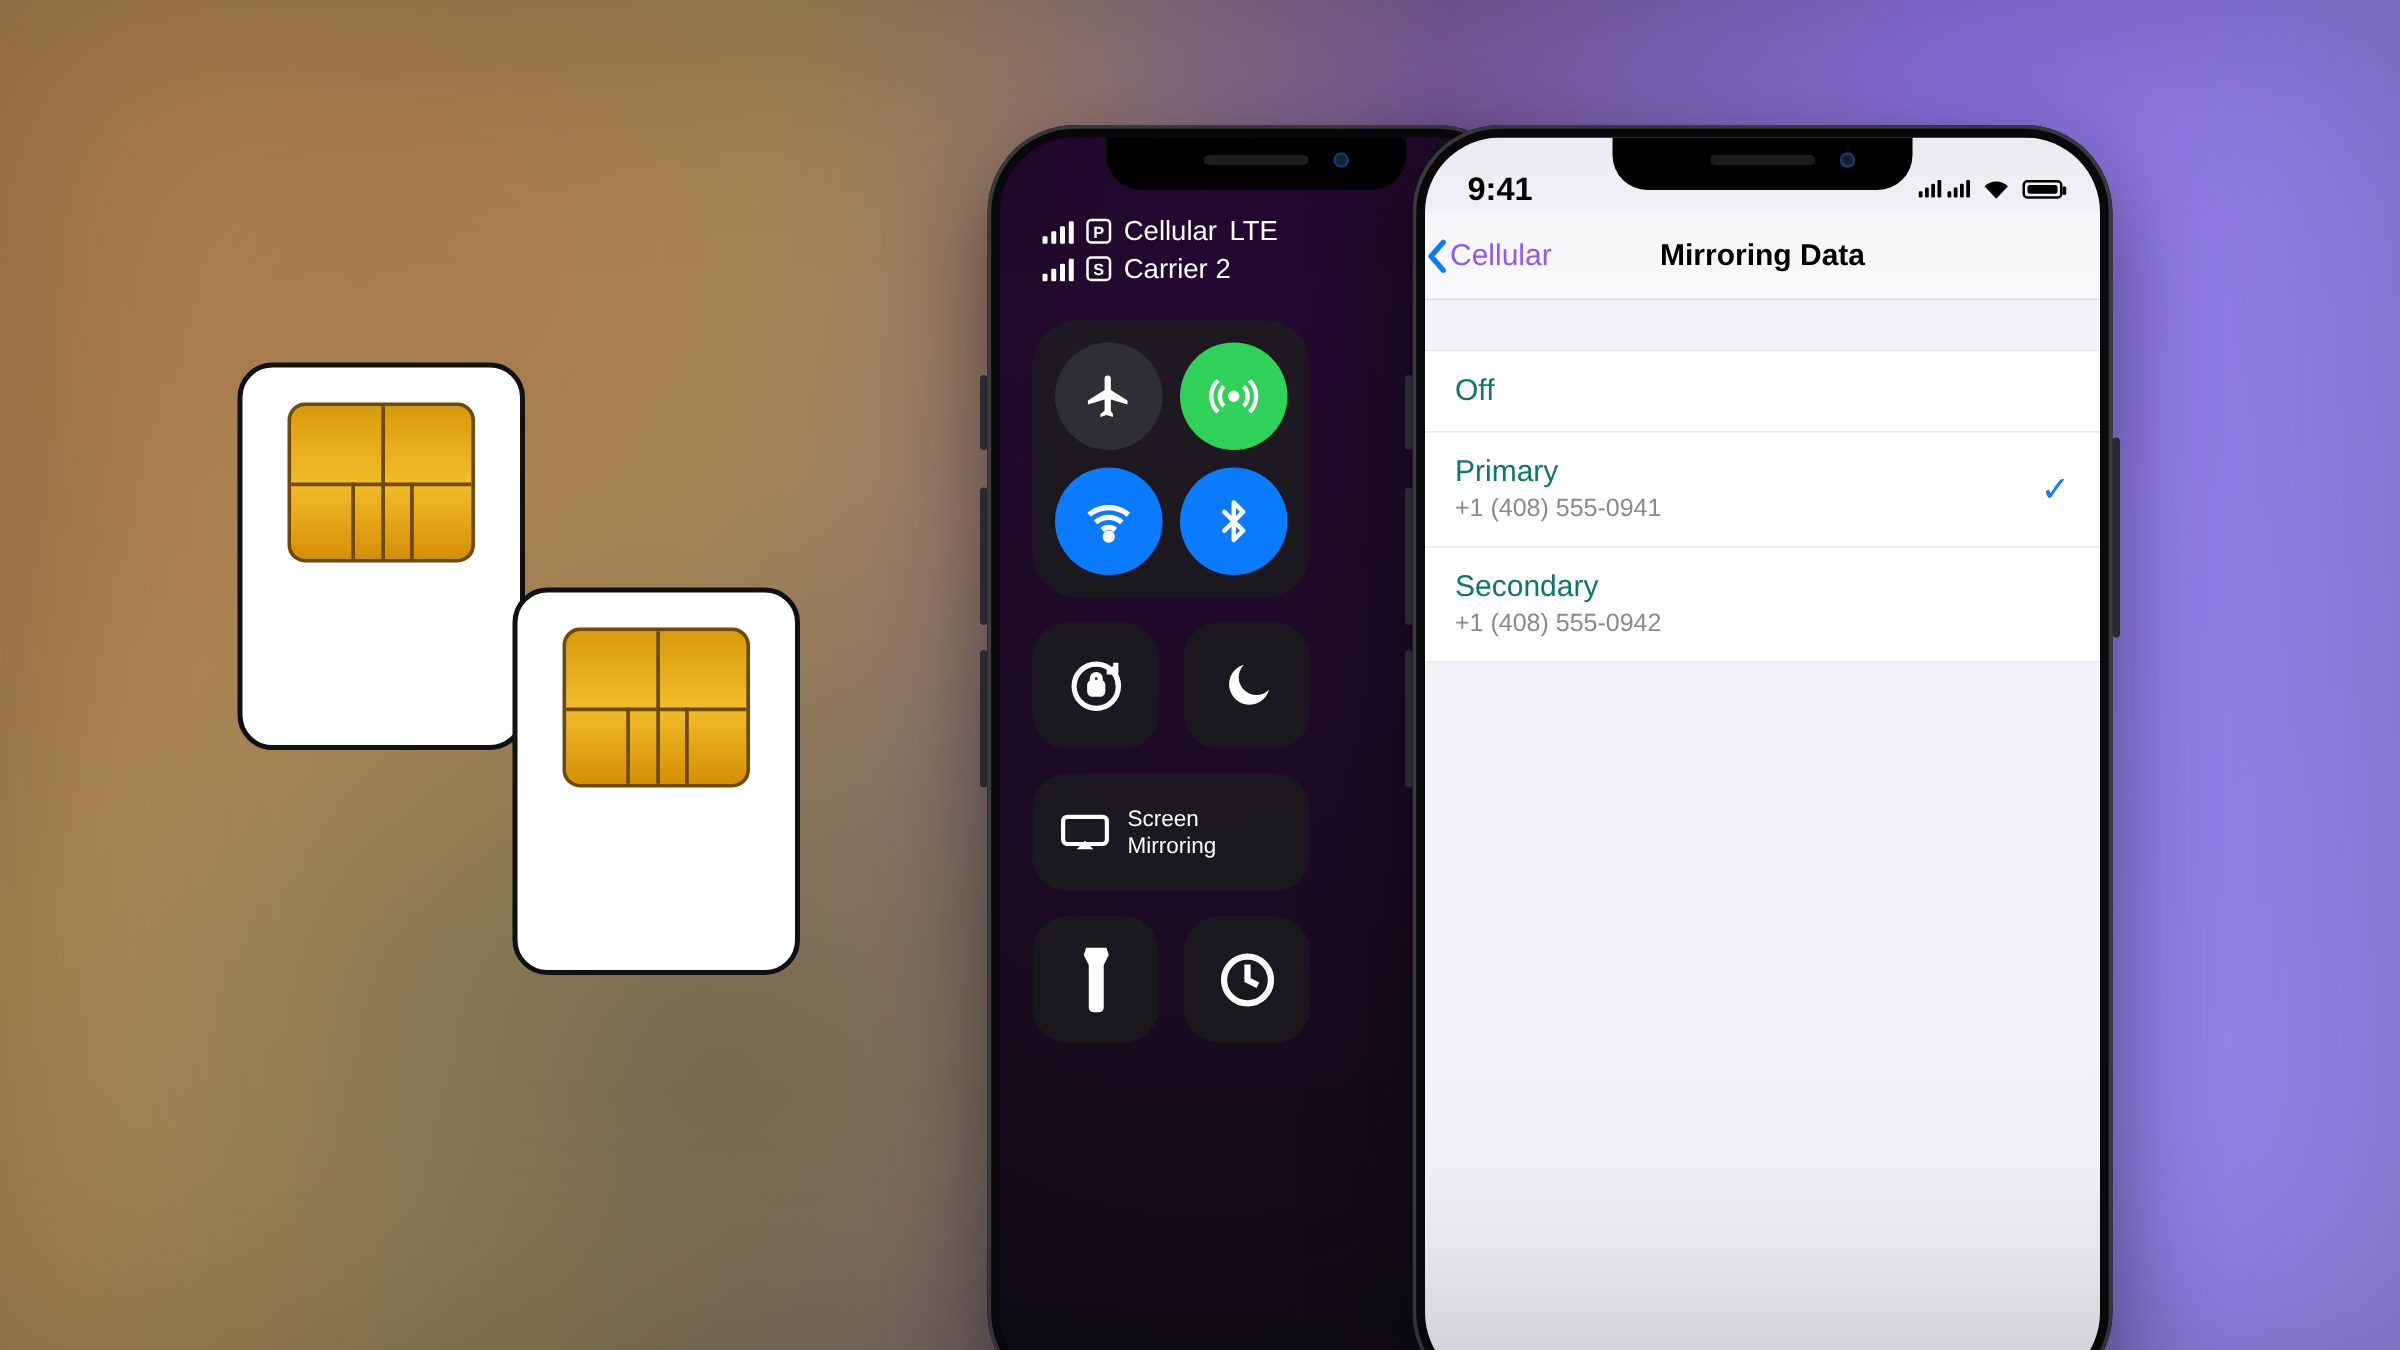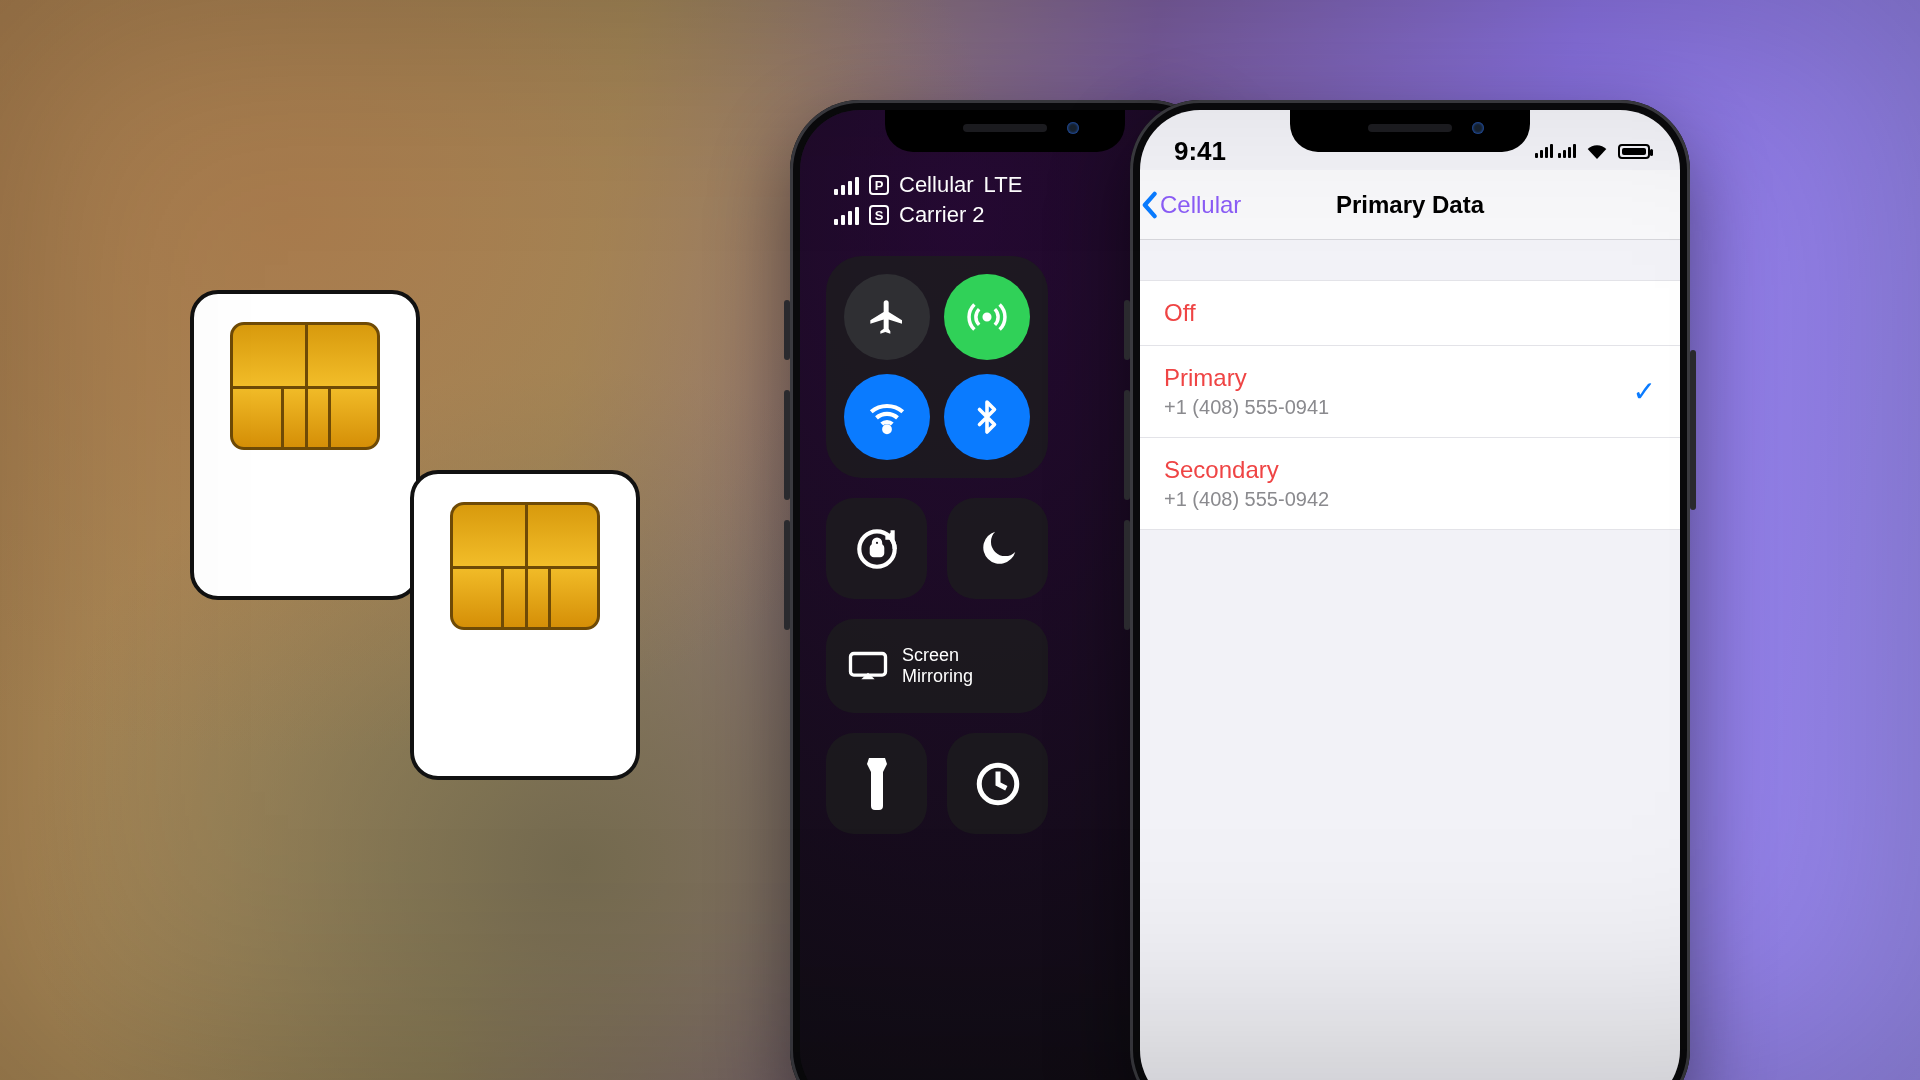--- a/index.html
+++ b/index.html
@@ -70,21 +70,21 @@
   .wifi{ width:22px;height:16px;}
   .batt{ width:32px;height:15px;border:2px solid #000;border-radius:4px; position:relative;}
   .batt::after{content:"";position:absolute; right:-5px; top:3px; width:3px;height:7px;background:#000;border-radius:2px;}
   .batt .fill{ position:absolute; inset:2px; background:#000; border-radius:2px;}
   .navbar{ display:flex; align-items:center; height:70px; border-bottom:1px solid #d6d6db; background:#f8f8fa; position:relative;}
   .back{ display:flex; align-items:center; gap:2px; color:#8b5cf6; font-size:24px; font-weight:400;}
   .title{ position:absolute; left:0; right:0; text-align:center; font-size:24px; font-weight:600; color:#000; pointer-events:none;}
   .list{ margin-top:40px; background:#fff; border-top:1px solid #e3e3e8; border-bottom:1px solid #e3e3e8;}
   .row{ padding:18px 24px; border-bottom:1px solid #e3e3e8; display:flex; justify-content:space-between; align-items:center;}
   .row:last-child{ border-bottom:none;}
-  .lbl{ font-size:24px; color:#ef4444;}
+  .lbl{ font-size:24px; color:#0f766e;}
   .sub{ font-size:20px; color:#8a8a8e; margin-top:4px;}
   .check{ color:#0a7bff; font-size:28px;}
 
   
   .stage::after{ content:""; position:absolute; inset:0; box-shadow: inset 0 0 240px rgba(0,0,0,.25); pointer-events:none;}
 </style>
 </head>
 <body>
 
 <div class="stage">
@@ -241,21 +241,21 @@
                 </span>
             </span>
           </div>
           <div class="navbar">
             <div class="back">
               <svg width="18" height="28" viewBox="0 0 12 20" fill="none" stroke="#0a7bff" stroke-width="3" stroke-linecap="round" stroke-linejoin="round">
                   <path d="M10 2 3 10l7 8"></path>
                 </svg>
               <span>Cellular</span>
             </div>
-            <div class="title">Primary Data</div>
+            <div class="title">Mirroring Data</div>
           </div>
           <div class="list">
             <div class="row">
               <div>
                   <div class="lbl">Off</div>
                 </div>
             </div>
             <div class="row">
               <div>
                 <div class="lbl">Primary</div>

